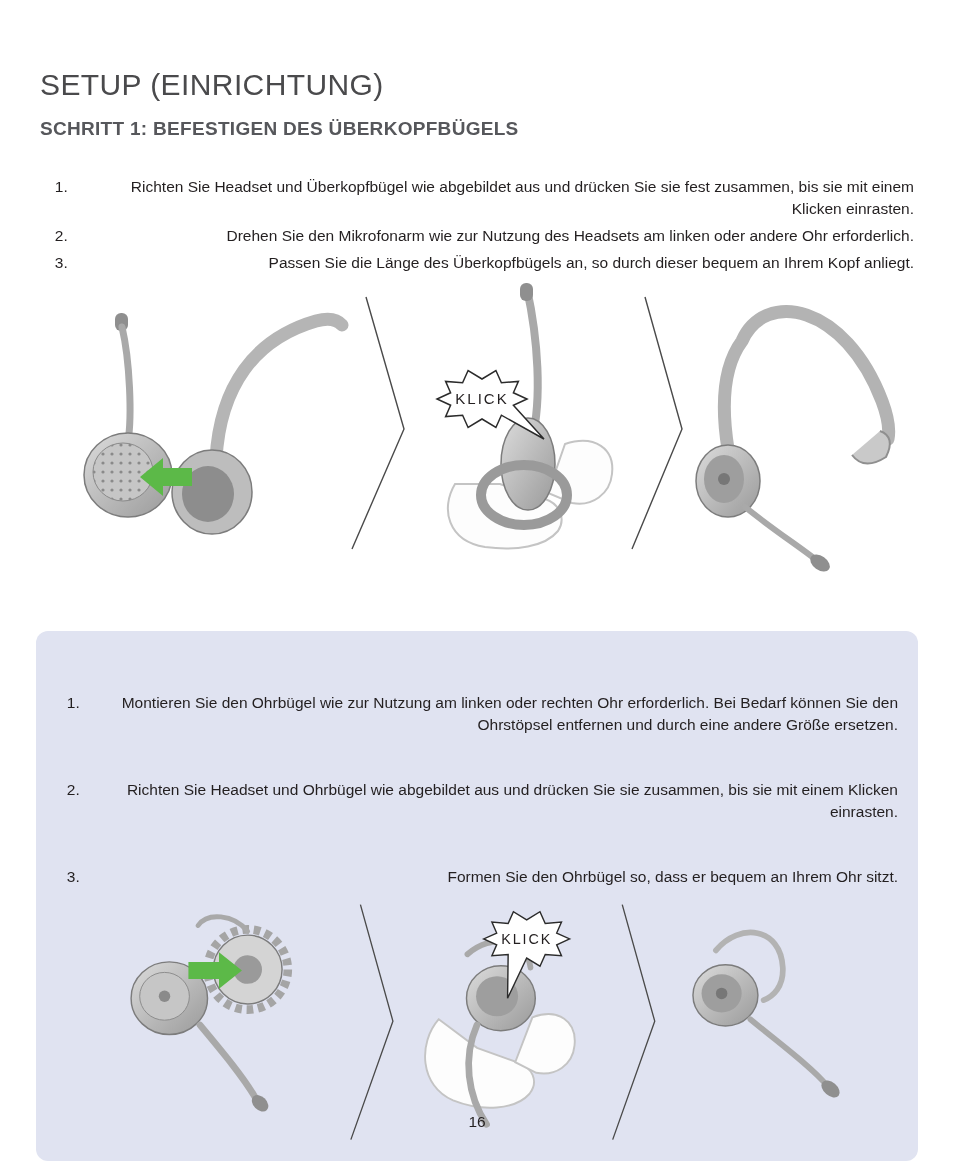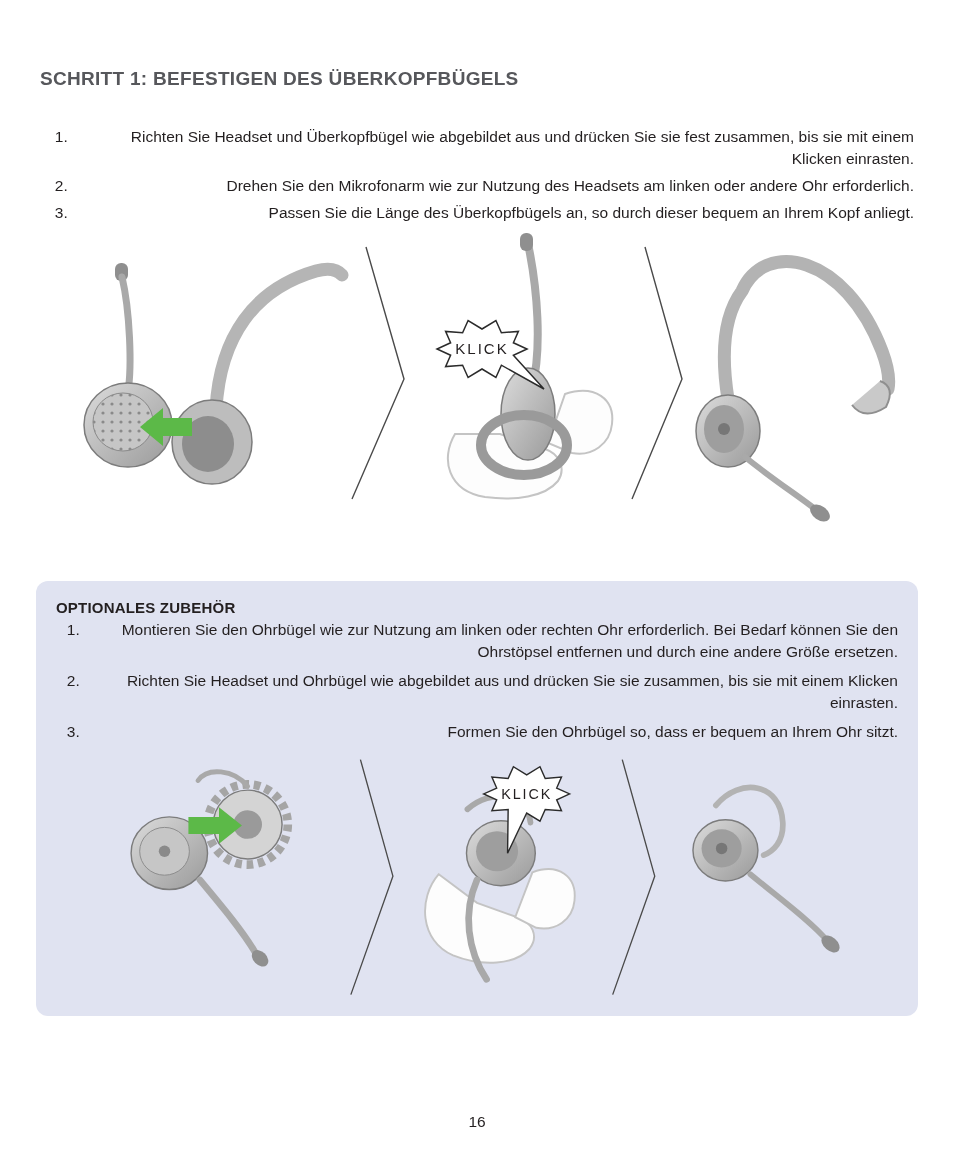--- a/index.html
+++ b/index.html
@@ -33,37 +33,38 @@
     border-radius:12px;
     padding:18px 20px 8px 20px;
   }
   .box-heading {
     font-size:15px; font-weight:bold; letter-spacing:0.2px; margin-bottom:3px;
   }
   .box-subheading {
     font-size:15px; font-weight:bold; margin-bottom:12px;
   }
   .optional-box ol.steps { margin-left:28px; }
-  .optional-box ol.steps li { margin-bottom:7px; }
+  .optional-box ol.steps li { margin-bottom:7px;margin-top:43px; }
   .figure-optional { display:block; width:100%; height:258px; margin-top:4px; }
   .page-number {
     position:absolute; bottom:34px; left:0; width:100%;
     text-align:center; font-size:15.5px; color:#231f20;
   }
   svg text.klick {
     font-family:"Liberation Sans", sans-serif;
     font-size:15px; letter-spacing:2px; fill:#231f20;
   }
 </style>
 </head>
 <body>
 
 <div class="page">
 
   <div class="text-block">
+    <h1 class="page-title">SETUP (EINRICHTUNG)</h1>
     <h2 class="section-subtitle">SCHRITT 1: BEFESTIGEN DES ÜBERKOPFBÜGELS</h2>
     <ol class="steps">
       <li>Richten Sie Headset und Überkopfbügel wie abgebildet aus und drücken Sie sie fest zusammen, bis sie mit einem Klicken einrasten.</li>
       <li>Drehen Sie den Mikrofonarm wie zur Nutzung des Headsets am linken oder andere Ohr erforderlich.</li>
       <li>Passen Sie die Länge des Überkopfbügels an, so durch dieser bequem an Ihrem Kopf anliegt.</li>
     </ol>
   </div>
 
   <svg class="figure-main" viewBox="0 0 954 330">
     <defs>
@@ -113,21 +114,20 @@
       <path d="M880,152 q 16,6 6,26 q -22,14 -34,-2" fill="#c9c9c9" stroke="#8f8f8f" stroke-width="2"></path>
       <ellipse cx="728" cy="202" rx="32" ry="36" fill="url(#grayShade)" stroke="#7c7c7c" stroke-width="1.5"></ellipse>
       <ellipse cx="724" cy="200" rx="20" ry="24" fill="#9e9e9e"></ellipse>
       <circle cx="724" cy="200" r="6" fill="#777777"></circle>
       <path d="M745,228 C775,252 800,268 815,280" fill="none" stroke="#a9a9a9" stroke-width="6" stroke-linecap="round"></path>
       <ellipse cx="820" cy="284" rx="11" ry="7" transform="rotate(35 820 284)" fill="#8f8f8f"></ellipse>
     </g>
   </svg>
 
   <div class="optional-box">
-    <p class="box-heading">OPTIONALES ZUBEHÖR</p>
     <ol class="steps">
       <li>Montieren Sie den Ohrbügel wie zur Nutzung am linken oder rechten Ohr erforderlich. Bei Bedarf können Sie den Ohrstöpsel entfernen und durch eine andere Größe ersetzen.</li>
       <li>Richten Sie Headset und Ohrbügel wie abgebildet aus und drücken Sie sie zusammen, bis sie mit einem Klicken einrasten.</li>
       <li>Formen Sie den Ohrbügel so, dass er bequem an Ihrem Ohr sitzt.</li>
     </ol>
 
     <svg class="figure-optional" viewBox="0 0 880 270">
 
       <g>
         <circle cx="200" cy="78" r="42" fill="none" stroke="#a5a5a5" stroke-width="9" stroke-dasharray="7 5"></circle>

